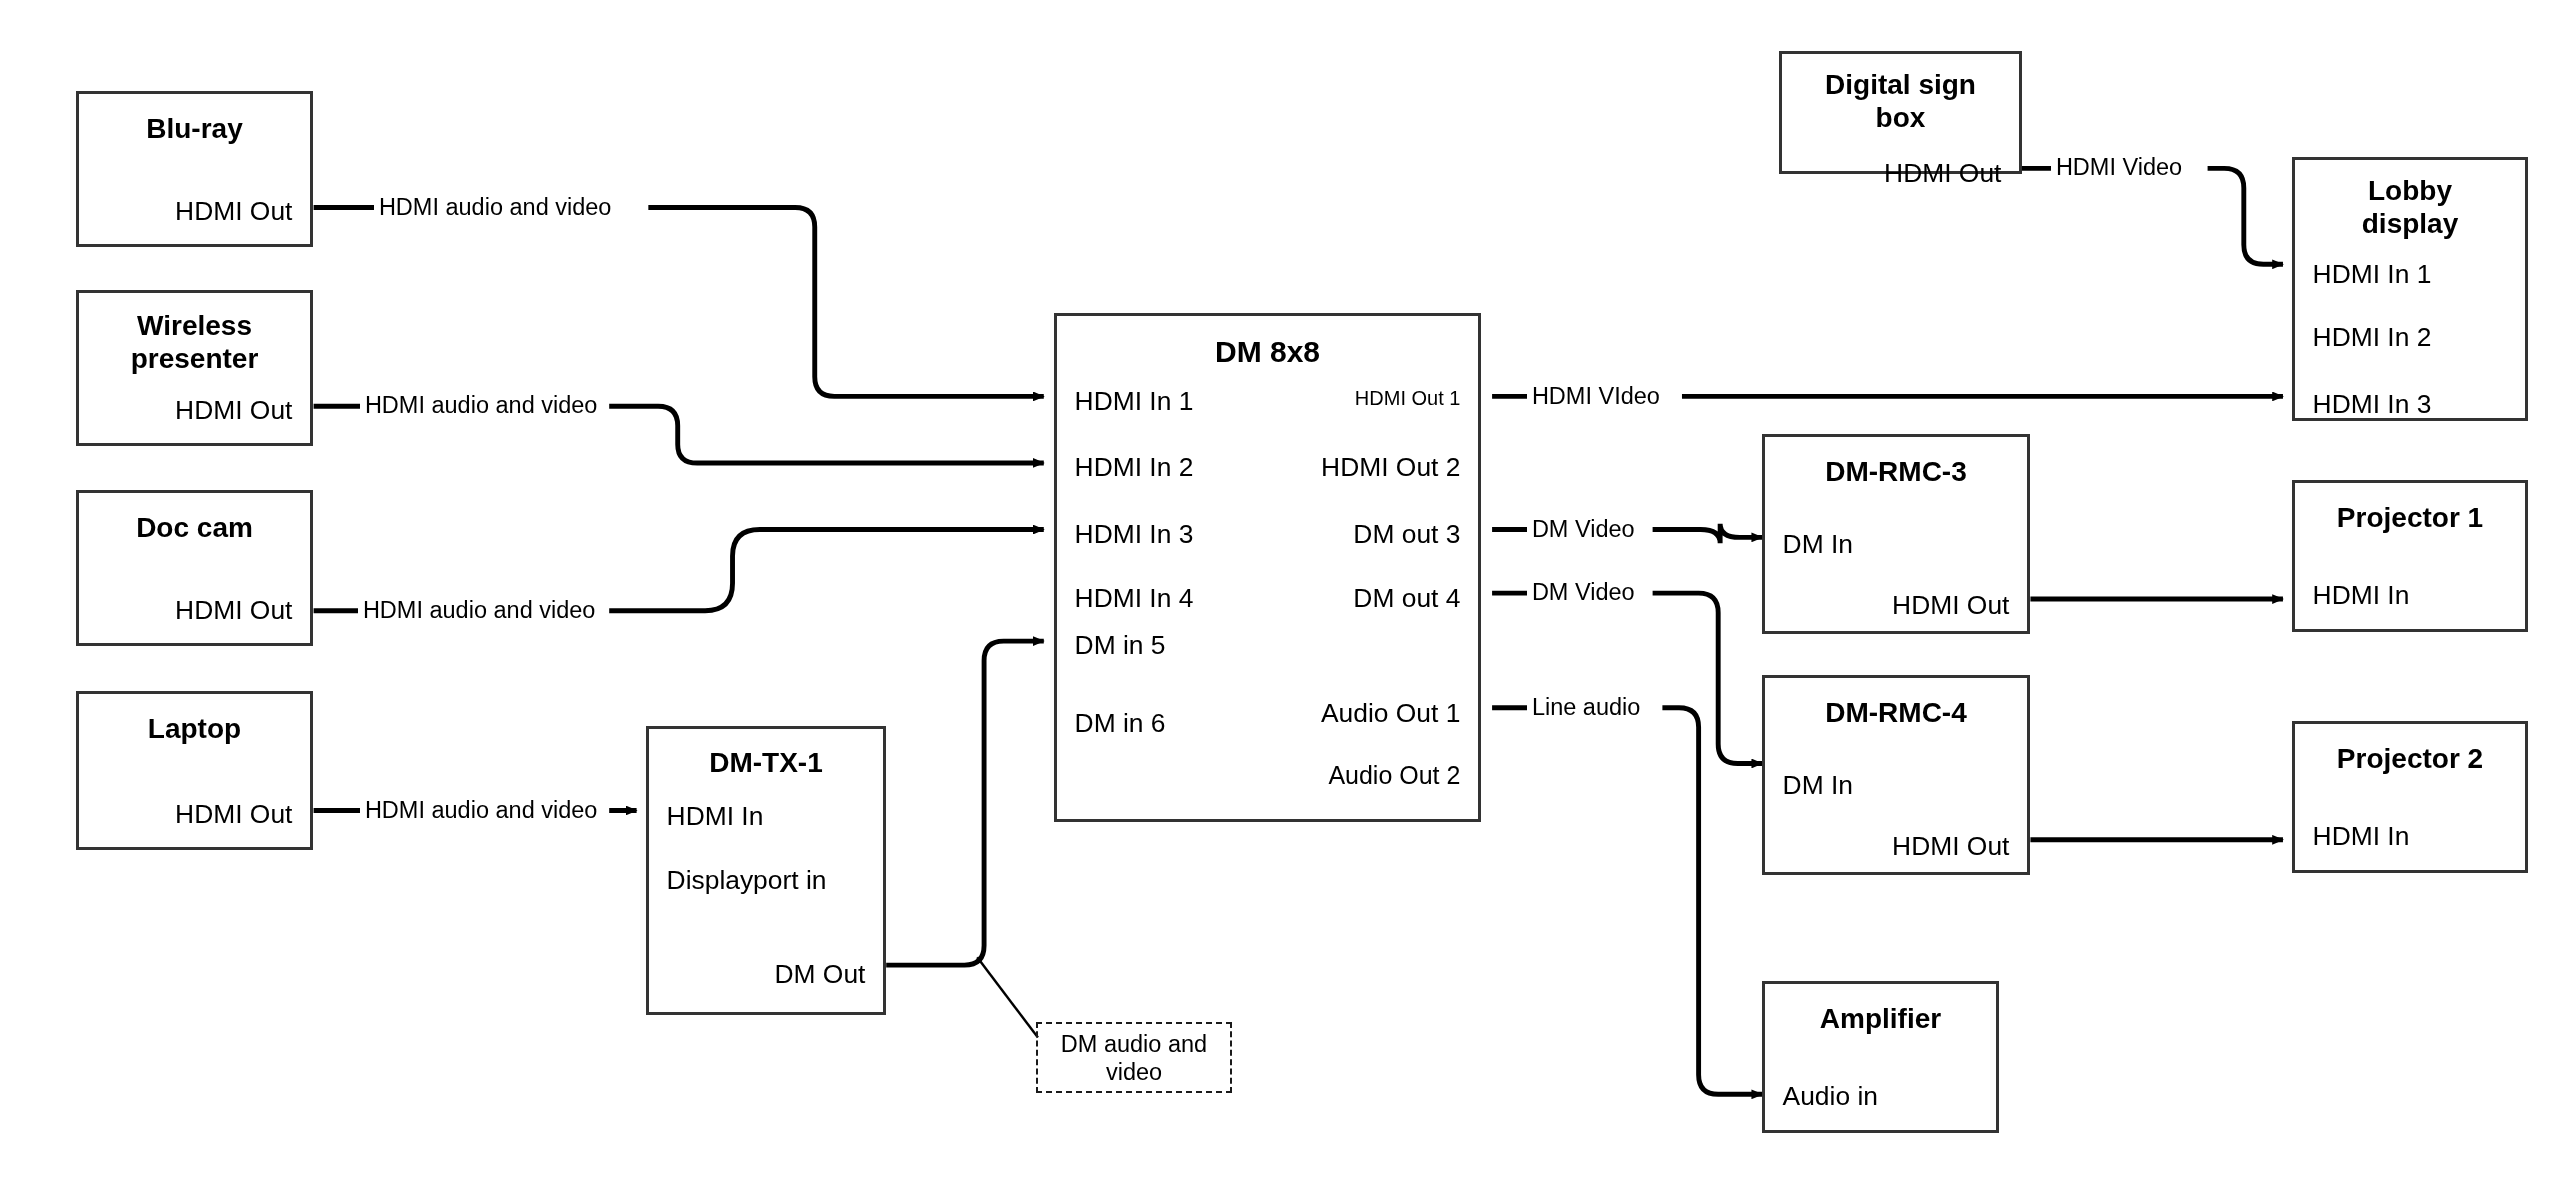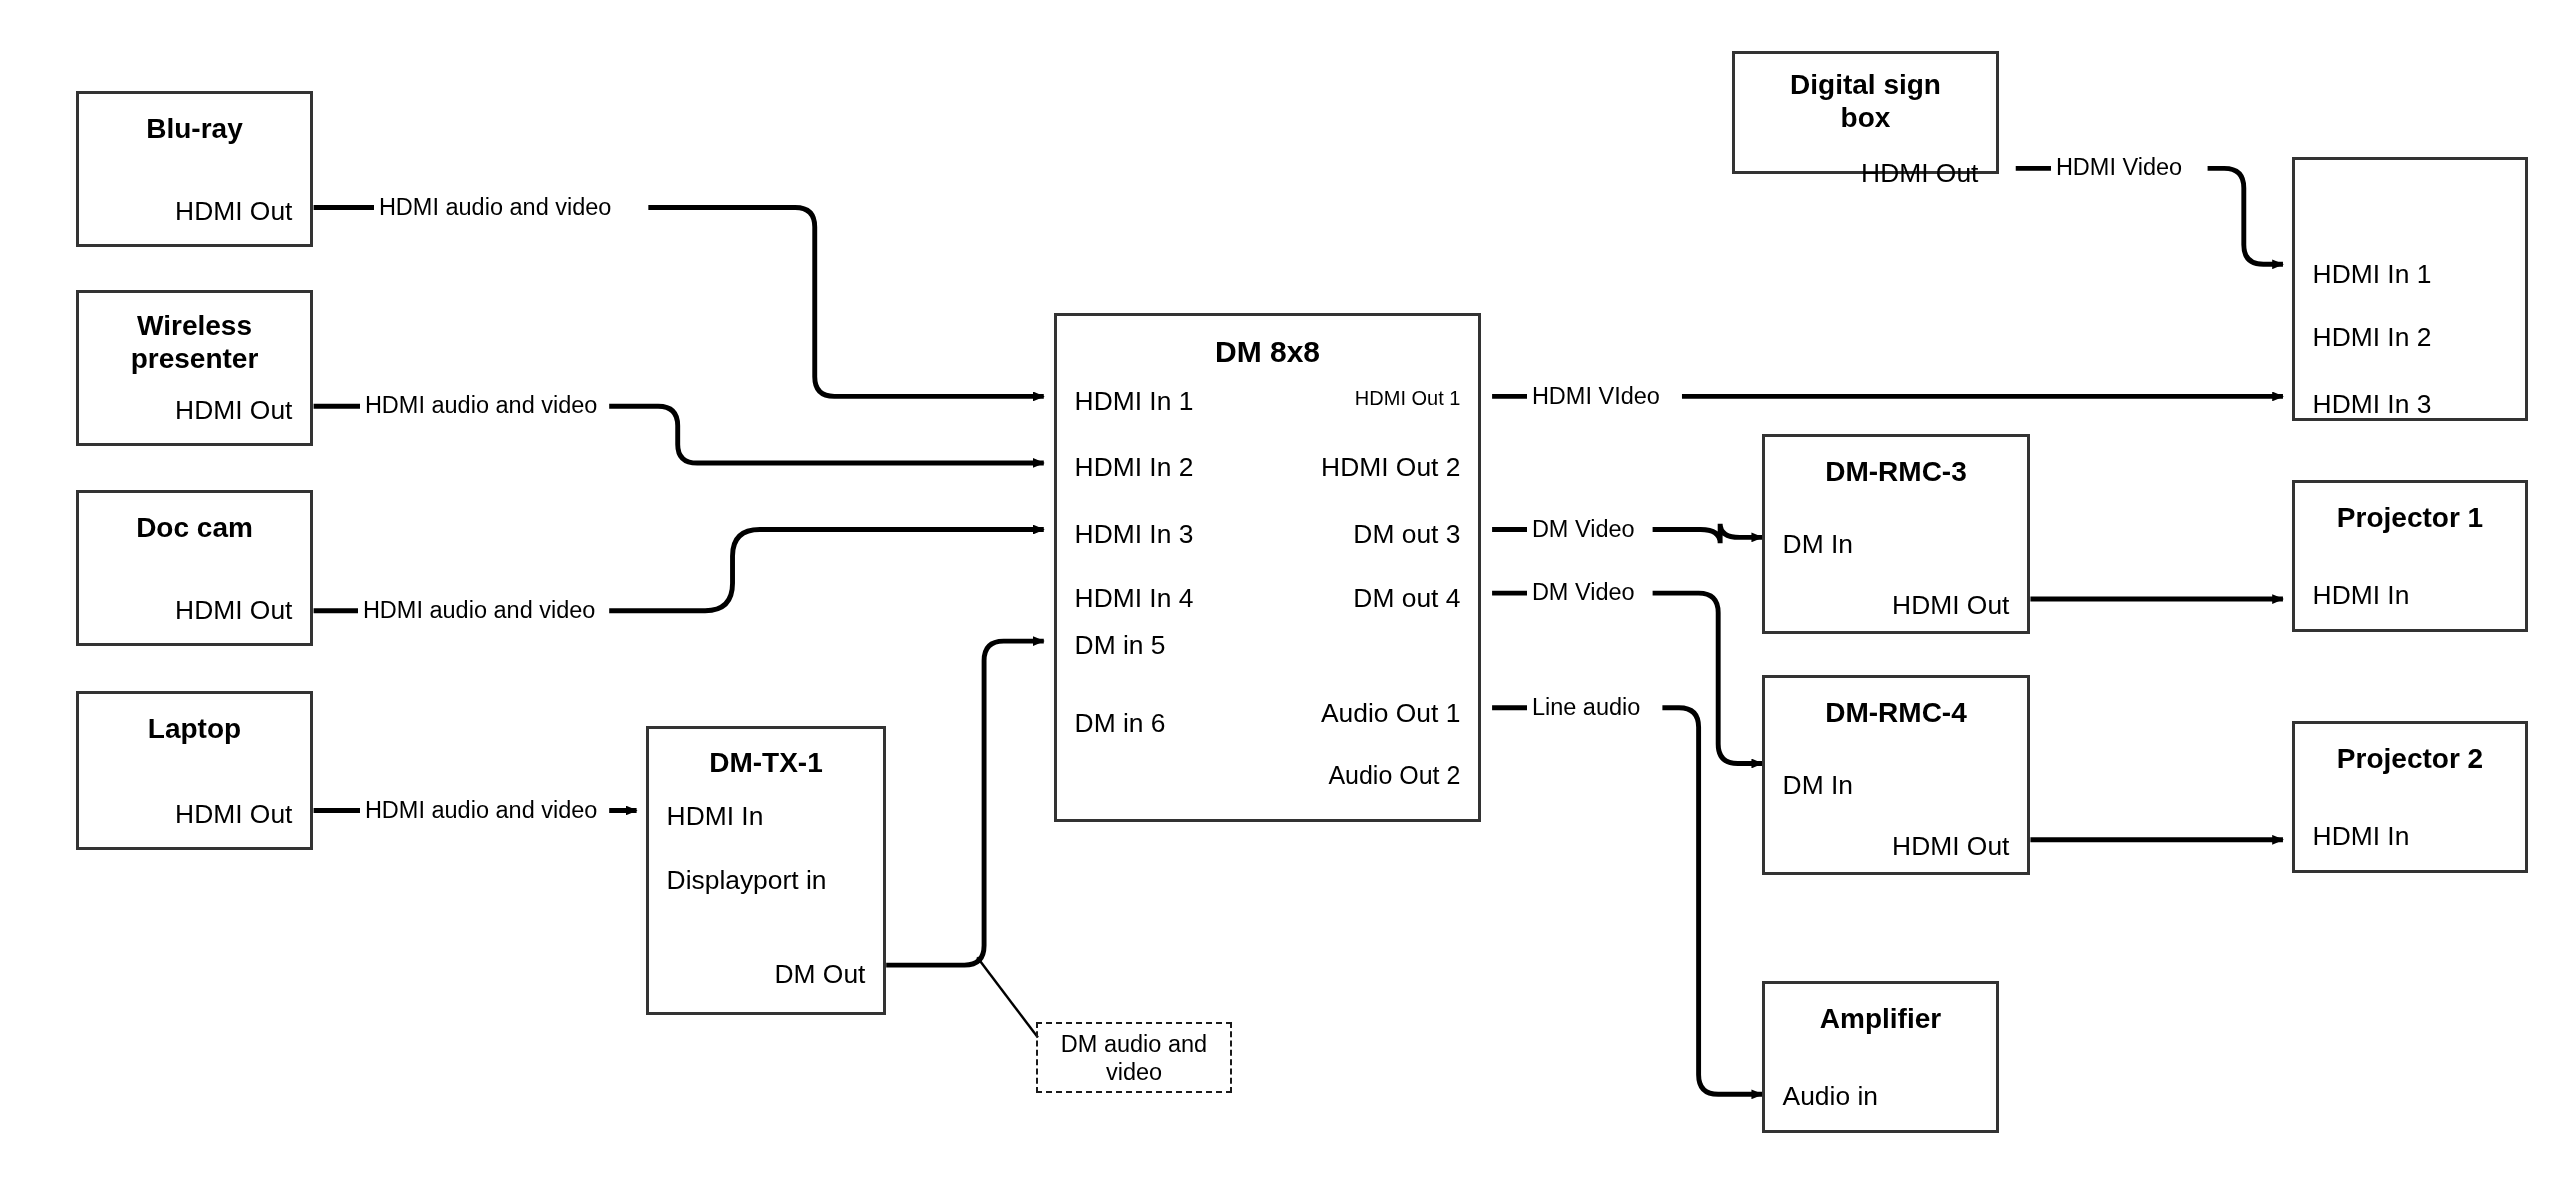--- a/index.html
+++ b/index.html
@@ -136,26 +136,27 @@
     <div class="port l" style="top:394px;font-size:26.4px;">DM in 6</div>
 
     <div class="port r" style="top:72px;font-size:20px;">HDMI Out 1</div>
     <div class="port r" style="top:138px;font-size:26.4px;">HDMI Out 2</div>
     <div class="port r" style="top:205px;font-size:26.4px;">DM out 3</div>
     <div class="port r" style="top:269px;font-size:26.4px;">DM out 4</div>
     <div class="port r" style="top:384px;font-size:26.4px;">Audio Out 1</div>
     <div class="port r" style="top:447px;font-size:25px;">Audio Out 2</div>
   </div>
 
-  <div class="node" style="left:1732px;top:51px;width:267px;height:123px;">
+  <div class="node" style="left:1779px;top:51px;width:243px;height:123px;">
     <div class="ntitle" style="top:13.7px;font-size:28px;padding:0 43px;">Digital sign box</div>
     <div class="port r" style="top:106px;font-size:26.4px;">HDMI Out</div>
   </div>
 
   <div class="node" style="left:2292px;top:157px;width:236px;height:264px;">
+    <div class="ntitle" style="top:13.7px;font-size:28px;padding:0 51px;">Lobby display</div>
     <div class="port l" style="top:101px;font-size:26.4px;">HDMI In 1</div>
     <div class="port l" style="top:164px;font-size:26.4px;">HDMI In 2</div>
     <div class="port l" style="top:231px;font-size:26.4px;">HDMI In 3</div>
   </div>
 
   <div class="node" style="left:1762px;top:434px;width:268px;height:200px;">
     <div class="ntitle" style="top:17.6px;font-size:28px;">DM-RMC-3</div>
     <div class="port l" style="top:94px;font-size:26.4px;">DM In</div>
     <div class="port r" style="top:155px;font-size:26.4px;">HDMI Out</div>
   </div>

